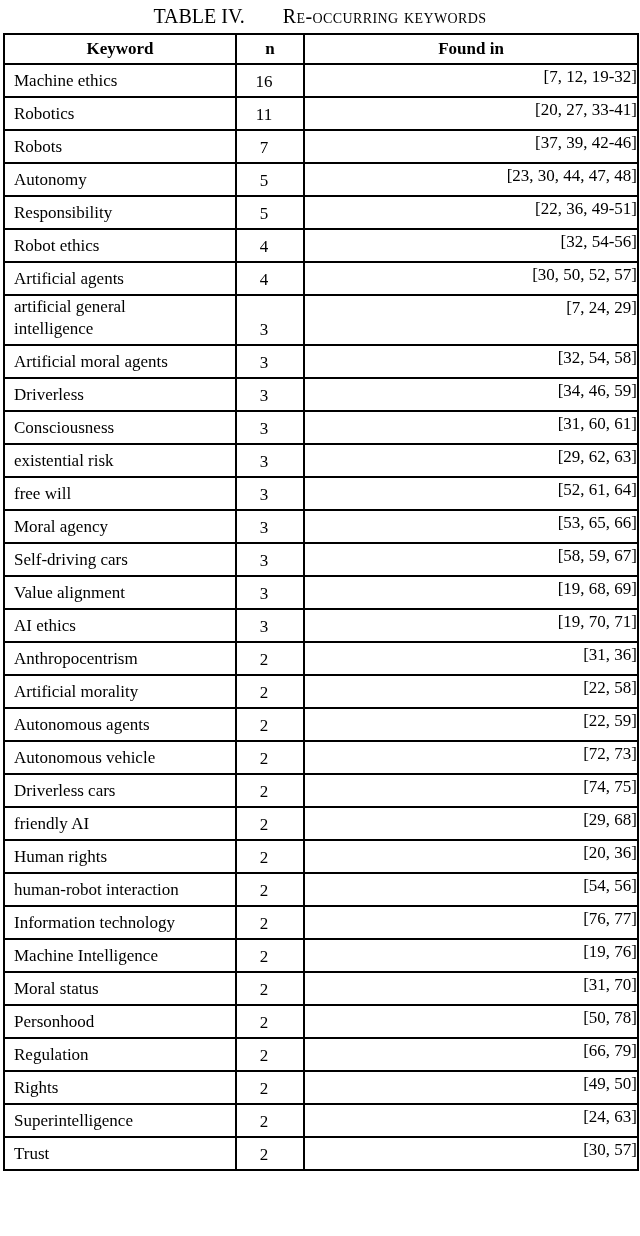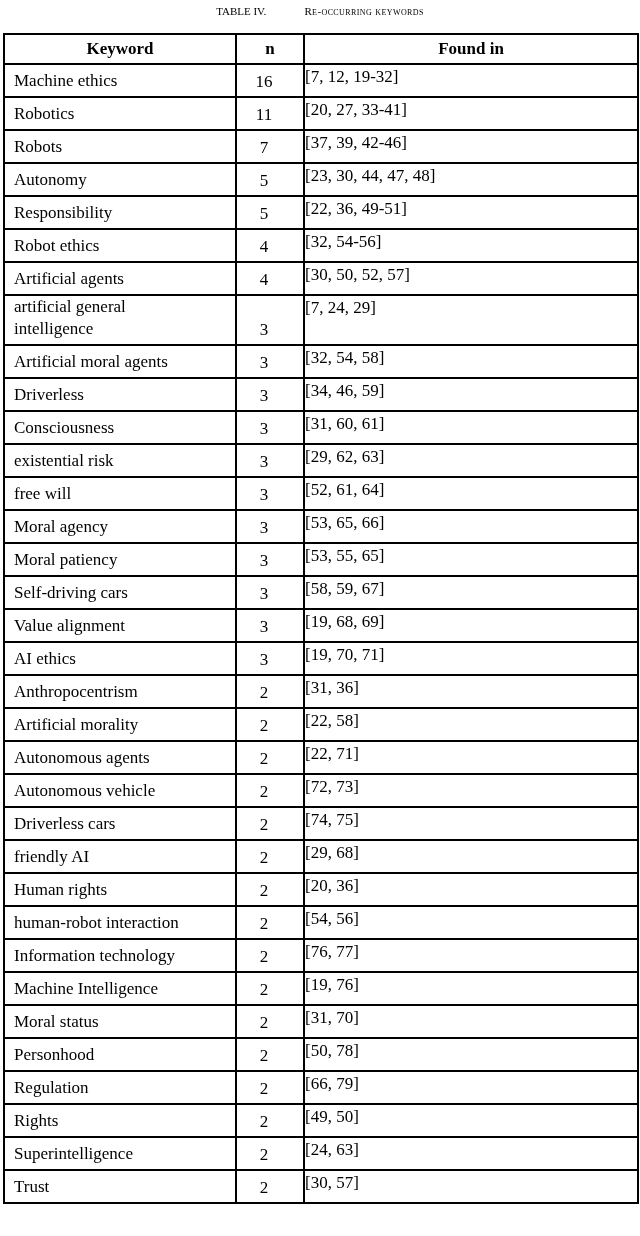--- a/index.html
+++ b/index.html
@@ -11,21 +11,21 @@
     height: 1236px;
     background: #ffffff;
     color: #000000;
     font-family: "Liberation Serif", "DejaVu Serif", serif;
     overflow: hidden;
   }
   .caption {
     text-align: center;
     padding-top: 5px;
     height: 28px;
-    font-size: 11px;
+    font-size: 20px;
     white-space: nowrap;
   }
   .cap-label {
     margin-right: 38px;
   }
   .cap-title {
     font-variant: small-caps;
     letter-spacing: 0.4px;
   }
   table.kw-table {
@@ -61,21 +61,21 @@
     white-space: pre-line;
     line-height: 1.28;
     margin-top: 29px;
   }
   .cell-n {
     text-align: center;
     vertical-align: bottom;
     padding: 0 12px 4px 0;
   }
   .cell-ref {
-    text-align: left;
+    text-align: right;
     vertical-align: top;
     padding: 2px 0 0 0;
     line-height: 1.2;
     margin-top: 48px;
   }
   .ref-large {
     font-size: 20px;
   }
 </style>
 </head>
@@ -166,25 +166,20 @@
           <td class="cell-keyword">free will</td>
           <td class="cell-n">3</td>
           <td class="cell-ref">[52, 61, 64]</td>
         </tr>
         <tr>
           <td class="cell-keyword">Moral agency</td>
           <td class="cell-n">3</td>
           <td class="cell-ref">[53, 65, 66]</td>
         </tr>
         <tr>
-          <td class="cell-keyword">Moral patiency</td>
-          <td class="cell-n">3</td>
-          <td class="cell-ref">[53, 55, 65]</td>
-        </tr>
-        <tr>
           <td class="cell-keyword">Self-driving cars</td>
           <td class="cell-n">3</td>
           <td class="cell-ref">[58, 59, 67]</td>
         </tr>
         <tr>
           <td class="cell-keyword">Value alignment</td>
           <td class="cell-n">3</td>
           <td class="cell-ref">[19, 68, 69]</td>
         </tr>
         <tr>
@@ -198,21 +193,21 @@
           <td class="cell-ref ref-large">[31, 36]</td>
         </tr>
         <tr>
           <td class="cell-keyword">Artificial morality</td>
           <td class="cell-n">2</td>
           <td class="cell-ref">[22, 58]</td>
         </tr>
         <tr>
           <td class="cell-keyword">Autonomous agents</td>
           <td class="cell-n">2</td>
-          <td class="cell-ref">[22, 71]</td>
+          <td class="cell-ref">[22, 59]</td>
         </tr>
         <tr>
           <td class="cell-keyword">Autonomous vehicle</td>
           <td class="cell-n">2</td>
           <td class="cell-ref">[72, 73]</td>
         </tr>
         <tr>
           <td class="cell-keyword">Driverless cars</td>
           <td class="cell-n">2</td>
           <td class="cell-ref">[74, 75]</td>

